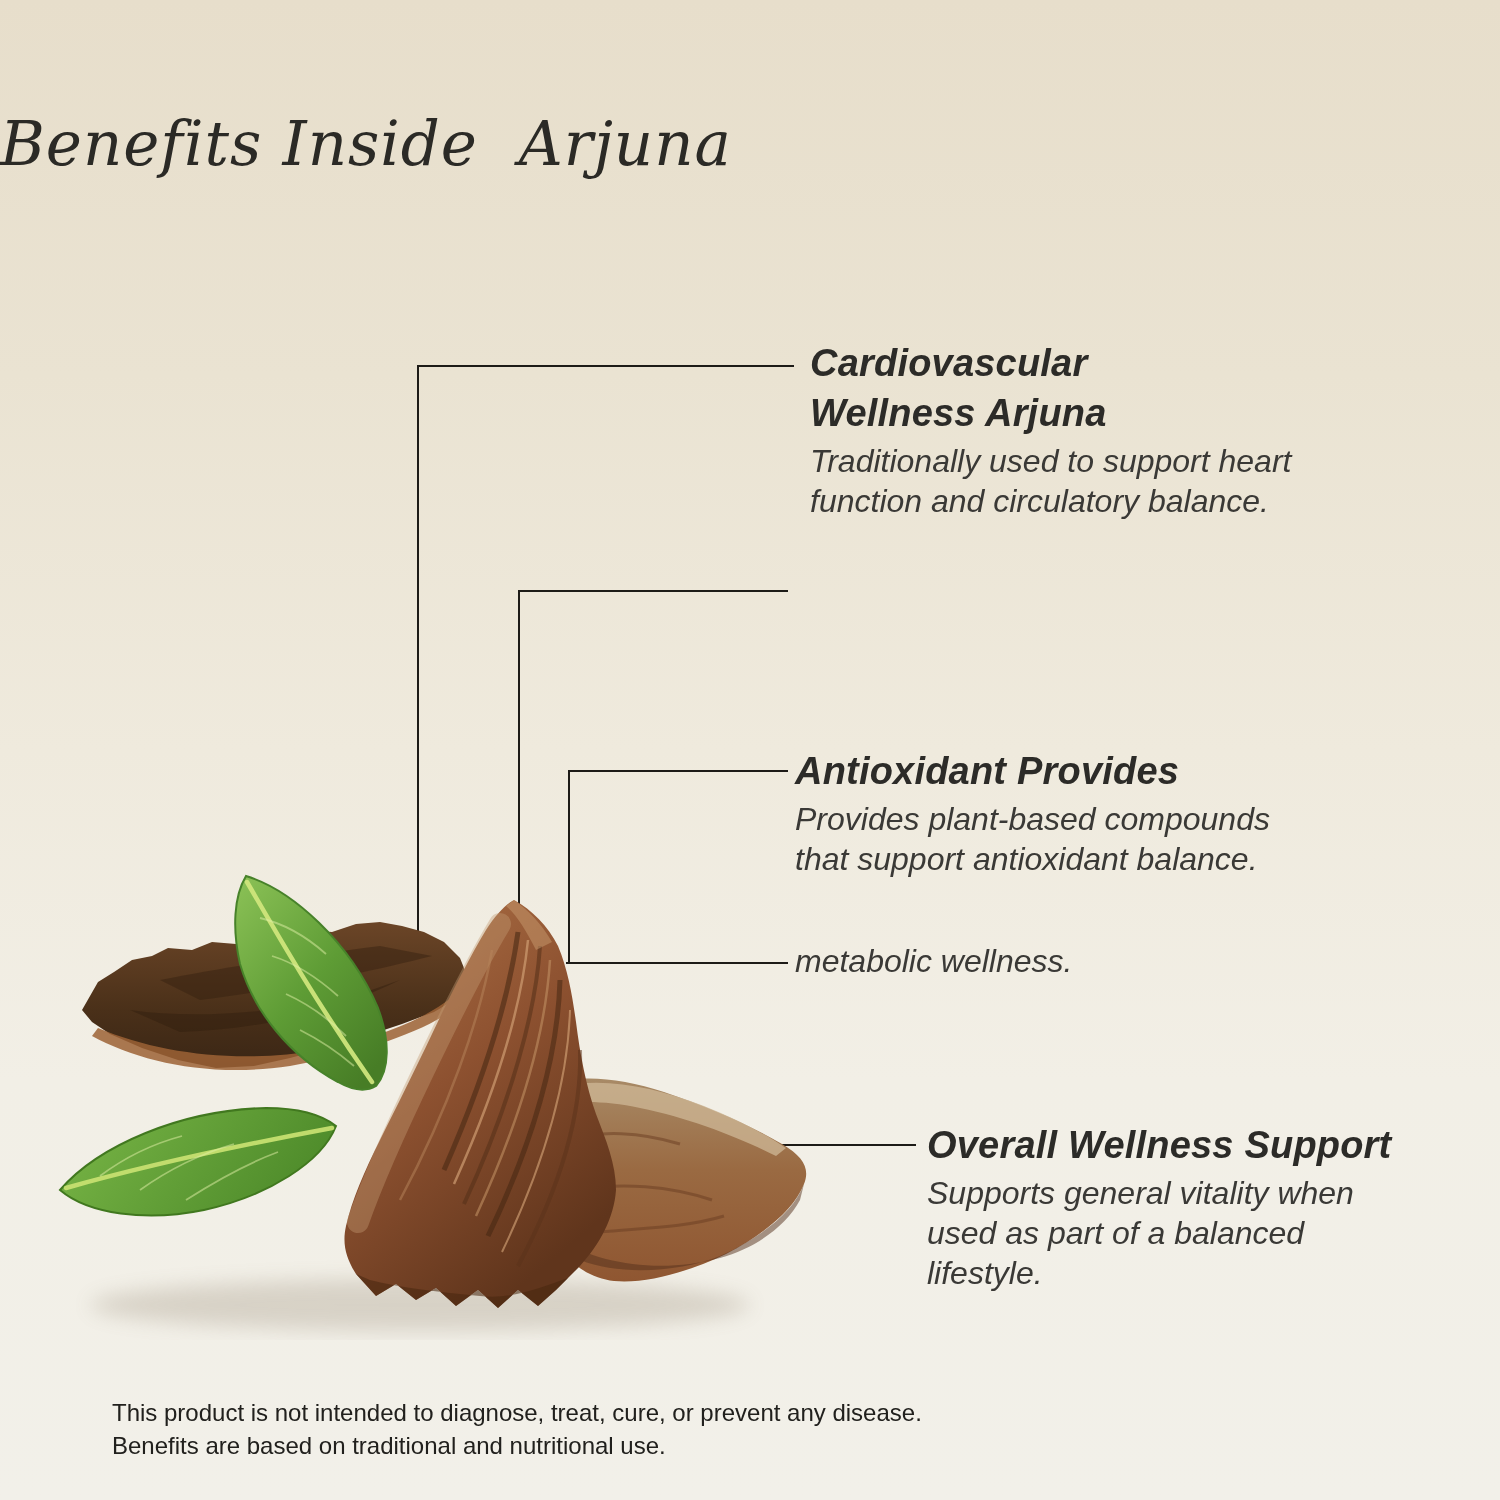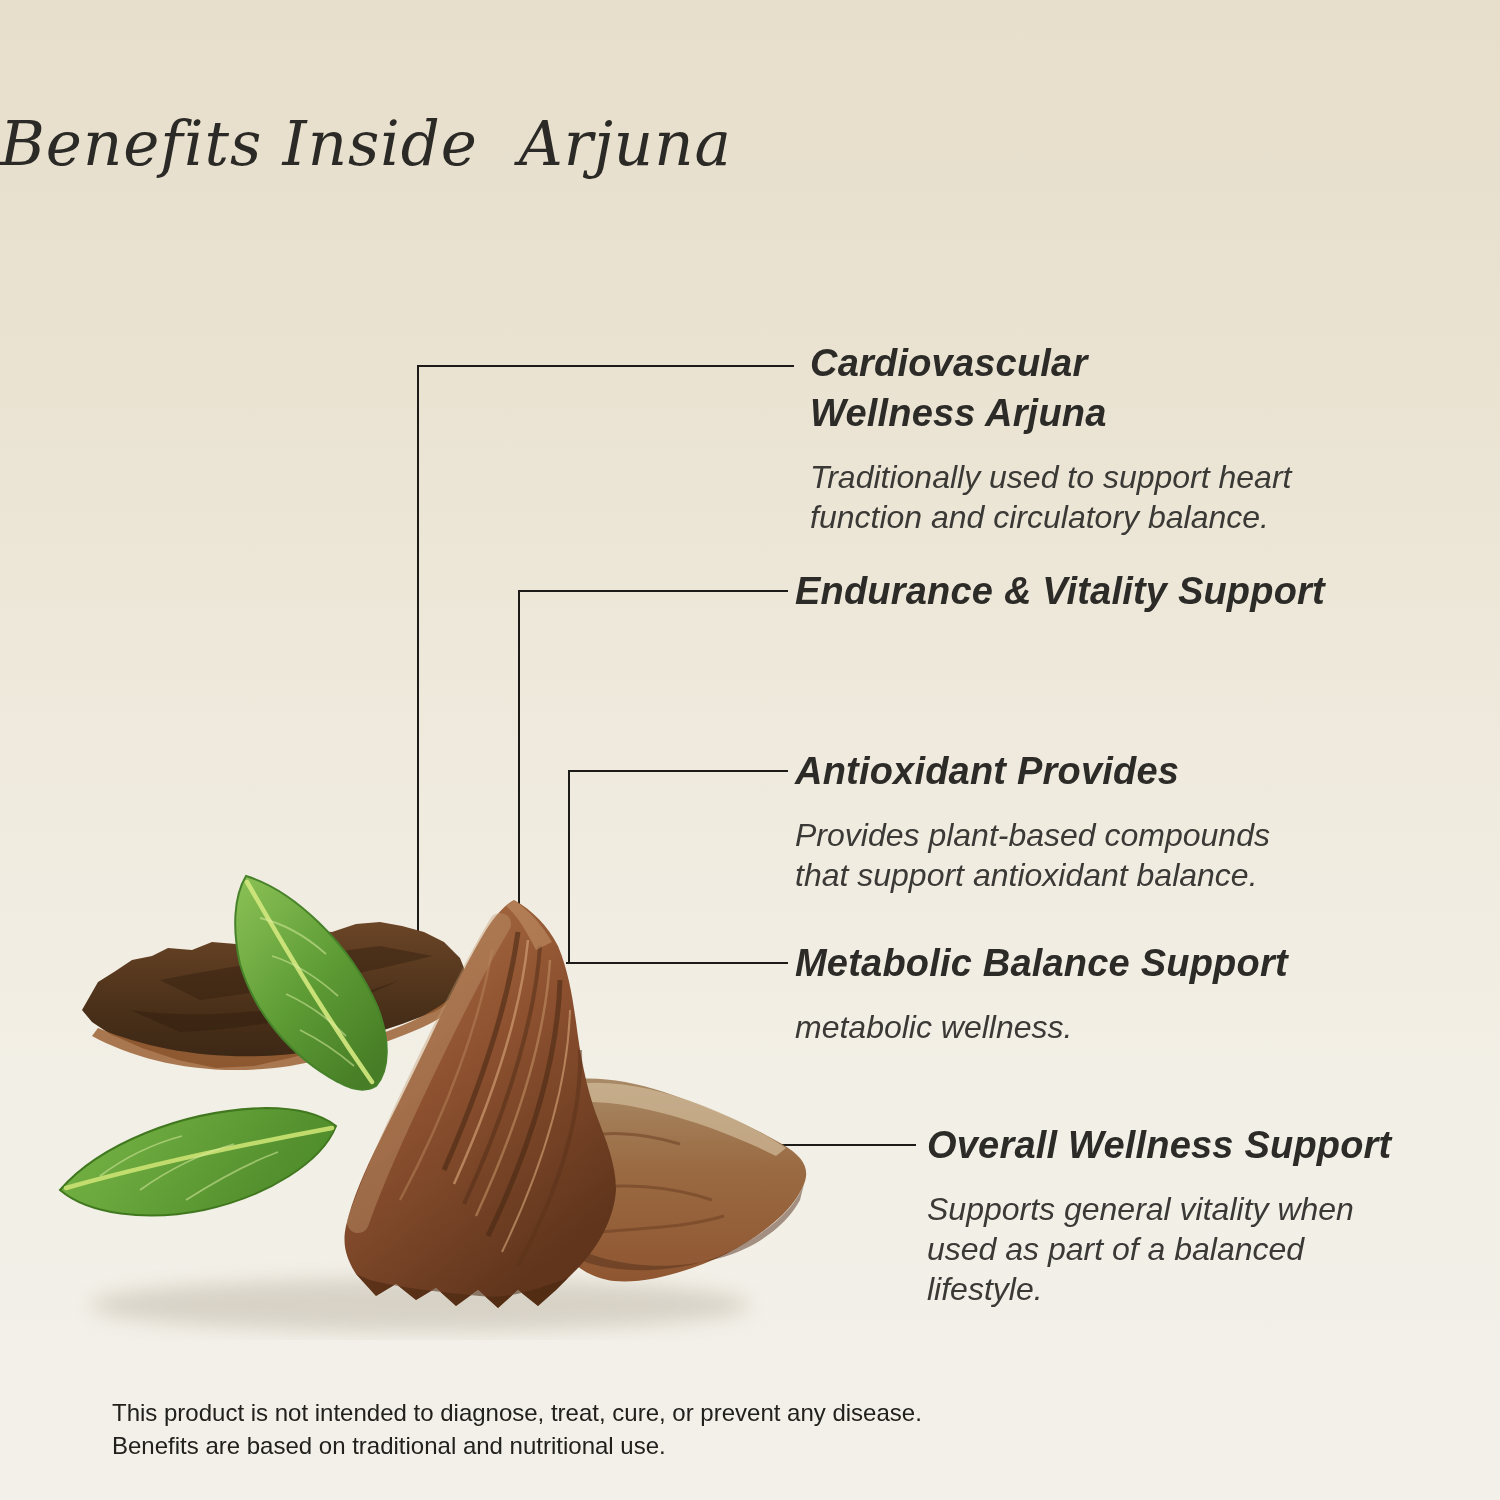--- a/index.html
+++ b/index.html
@@ -9,21 +9,21 @@
     background:linear-gradient(180deg,#e7decb 0%,#eae3d2 25%,#efeadd 50%,#f2efe6 72%,#f2f0e9 100%);
   }
   #canvas{position:absolute;inset:0;}
   .title{
     position:absolute;top:108px;left:0;width:1500px;
     font-family:"DejaVu Serif",serif;font-style:italic;font-weight:400;
     font-size:61px;color:#2b2a26;white-space:pre;letter-spacing:1px;
   }
   .callout{position:absolute;width:620px;font-style:italic;}
   .callout-heading{font-weight:700;font-size:38px;line-height:50px;color:#2c2b28;letter-spacing:.2px;}
-  .callout-body{font-size:32px;line-height:40px;color:#3a3936;margin-top:19px;}
+  .callout-body{font-size:32px;line-height:40px;color:#3a3936;margin-top:3px;}
   .tline{display:block;}
   .leader{position:absolute;background:#1d1b17;}
   .leader.h{height:2px;}
   .leader.v{width:2px;}
   .disclaimer{position:absolute;left:112px;top:1396px;font-size:24px;line-height:33px;color:#21201d;}
   .art{position:absolute;left:40px;top:860px;width:790px;height:480px;}
 </style>
 </head>
 <body>
 
@@ -49,39 +49,33 @@
         <span class="tline">Cardiovascular</span>
         <span class="tline">Wellness Arjuna</span>
       </div>
     <div class="callout-body">
         <span class="tline">Traditionally used to support heart</span>
         <span class="tline">function and circulatory balance.</span>
       </div>
   </div>
 
   <div class="callout" style="left:795px;top:566px">
-    <div class="callout-heading">
-        <span class="tline">Endurance &amp; Vitality Support</span>
-      </div>
   </div>
 
   <div class="callout" style="left:795px;top:746px">
     <div class="callout-heading">
         <span class="tline">Antioxidant Provides</span>
       </div>
     <div class="callout-body">
         <span class="tline">Provides plant-based compounds</span>
         <span class="tline">that support antioxidant balance.</span>
       </div>
   </div>
 
   <div class="callout" style="left:795px;top:938px">
-    <div class="callout-heading">
-        <span class="tline">Metabolic Balance Support</span>
-      </div>
     <div class="callout-body">
         <span class="tline">metabolic wellness.</span>
       </div>
   </div>
 
   <div class="callout" style="left:927px;top:1120px">
     <div class="callout-heading">
         <span class="tline">Overall Wellness Support</span>
       </div>
     <div class="callout-body">

